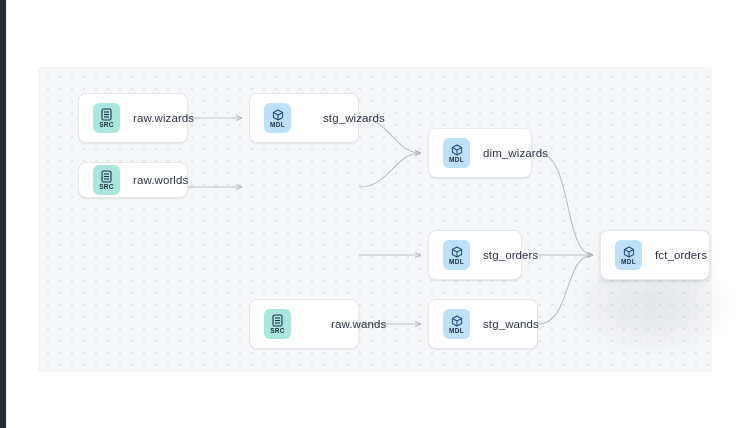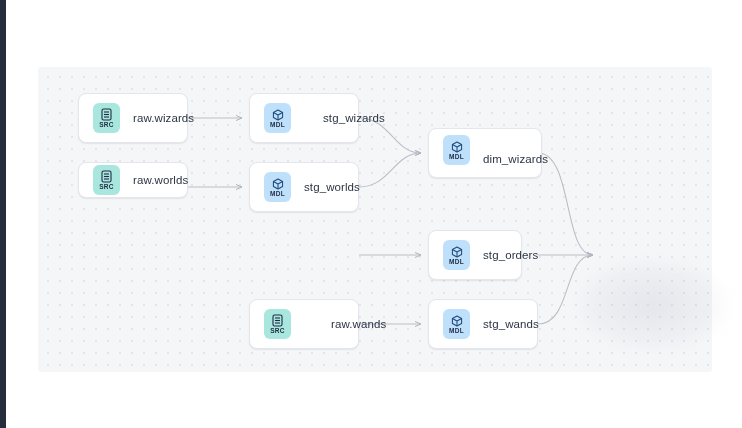--- a/index.html
+++ b/index.html
@@ -164,32 +164,20 @@
           <svg width="12" height="12" viewBox="0 0 12 12">
               <path d="M6 1 L10.6 3.5 L10.6 8.5 L6 11 L1.4 8.5 L1.4 3.5 Z" fill="none" stroke="#1f4a7a" stroke-width="1.05" stroke-linejoin="round"></path>
               <path d="M1.4 3.5 L6 6 L10.6 3.5 M6 6 L6 11" fill="none" stroke="#1f4a7a" stroke-width="1.05" stroke-linejoin="round"></path>
             </svg>
         </span>
         <span class="kind">MDL</span>
       </span>
       <span class="node-label">stg_wizards</span>
     </div>
 
-    <div class="node" style="left:211px;top:95px;width:110px;height:50px;">
-      <span class="badge mdl">
-        <span>
-          <svg width="12" height="12" viewBox="0 0 12 12">
-              <path d="M6 1 L10.6 3.5 L10.6 8.5 L6 11 L1.4 8.5 L1.4 3.5 Z" fill="none" stroke="#1f4a7a" stroke-width="1.05" stroke-linejoin="round"></path>
-              <path d="M1.4 3.5 L6 6 L10.6 3.5 M6 6 L6 11" fill="none" stroke="#1f4a7a" stroke-width="1.05" stroke-linejoin="round"></path>
-            </svg>
-        </span>
-        <span class="kind">MDL</span>
-      </span>
-      <span class="node-label">stg_worlds</span>
-    </div>
 
     <div class="node" style="left:390px;top:163px;width:94px;height:50px;">
       <span class="badge mdl">
         <span>
           <svg width="12" height="12" viewBox="0 0 12 12">
               <path d="M6 1 L10.6 3.5 L10.6 8.5 L6 11 L1.4 8.5 L1.4 3.5 Z" fill="none" stroke="#1f4a7a" stroke-width="1.05" stroke-linejoin="round"></path>
               <path d="M1.4 3.5 L6 6 L10.6 3.5 M6 6 L6 11" fill="none" stroke="#1f4a7a" stroke-width="1.05" stroke-linejoin="round"></path>
             </svg>
         </span>
         <span class="kind">MDL</span>
@@ -203,28 +191,40 @@
           <svg width="12" height="12" viewBox="0 0 12 12">
               <path d="M6 1 L10.6 3.5 L10.6 8.5 L6 11 L1.4 8.5 L1.4 3.5 Z" fill="none" stroke="#1f4a7a" stroke-width="1.05" stroke-linejoin="round"></path>
               <path d="M1.4 3.5 L6 6 L10.6 3.5 M6 6 L6 11" fill="none" stroke="#1f4a7a" stroke-width="1.05" stroke-linejoin="round"></path>
             </svg>
         </span>
         <span class="kind">MDL</span>
       </span>
       <span class="node-label">stg_wands</span>
     </div>
 
-    <div class="node" style="left:390px;top:61px;width:114px;height:50px;align-items:flex-end;">
+    <div class="node" style="left:390px;top:61px;width:104px;height:50px;">
       <span class="badge mdl">
         <span>
           <svg width="12" height="12" viewBox="0 0 12 12">
               <path d="M6 1 L10.6 3.5 L10.6 8.5 L6 11 L1.4 8.5 L1.4 3.5 Z" fill="none" stroke="#1f4a7a" stroke-width="1.05" stroke-linejoin="round"></path>
               <path d="M1.4 3.5 L6 6 L10.6 3.5 M6 6 L6 11" fill="none" stroke="#1f4a7a" stroke-width="1.05" stroke-linejoin="round"></path>
             </svg>
         </span>
         <span class="kind">MDL</span>
       </span>
       <span class="node-label">dim_wizards</span>
     </div>
 
+    <div class="node focus" style="left:562px;top:163px;width:110px;height:50px;">
+      <span class="badge mdl">
+        <span>
+          <svg width="12" height="12" viewBox="0 0 12 12">
+              <path d="M6 1 L10.6 3.5 L10.6 8.5 L6 11 L1.4 8.5 L1.4 3.5 Z" fill="none" stroke="#1f4a7a" stroke-width="1.05" stroke-linejoin="round"></path>
+              <path d="M1.4 3.5 L6 6 L10.6 3.5 M6 6 L6 11" fill="none" stroke="#1f4a7a" stroke-width="1.05" stroke-linejoin="round"></path>
+            </svg>
+        </span>
+        <span class="kind">MDL</span>
+      </span>
+      <span class="node-label">fct_orders</span>
+    </div>
 
   </div>
 </div>
 
 </body></html>

